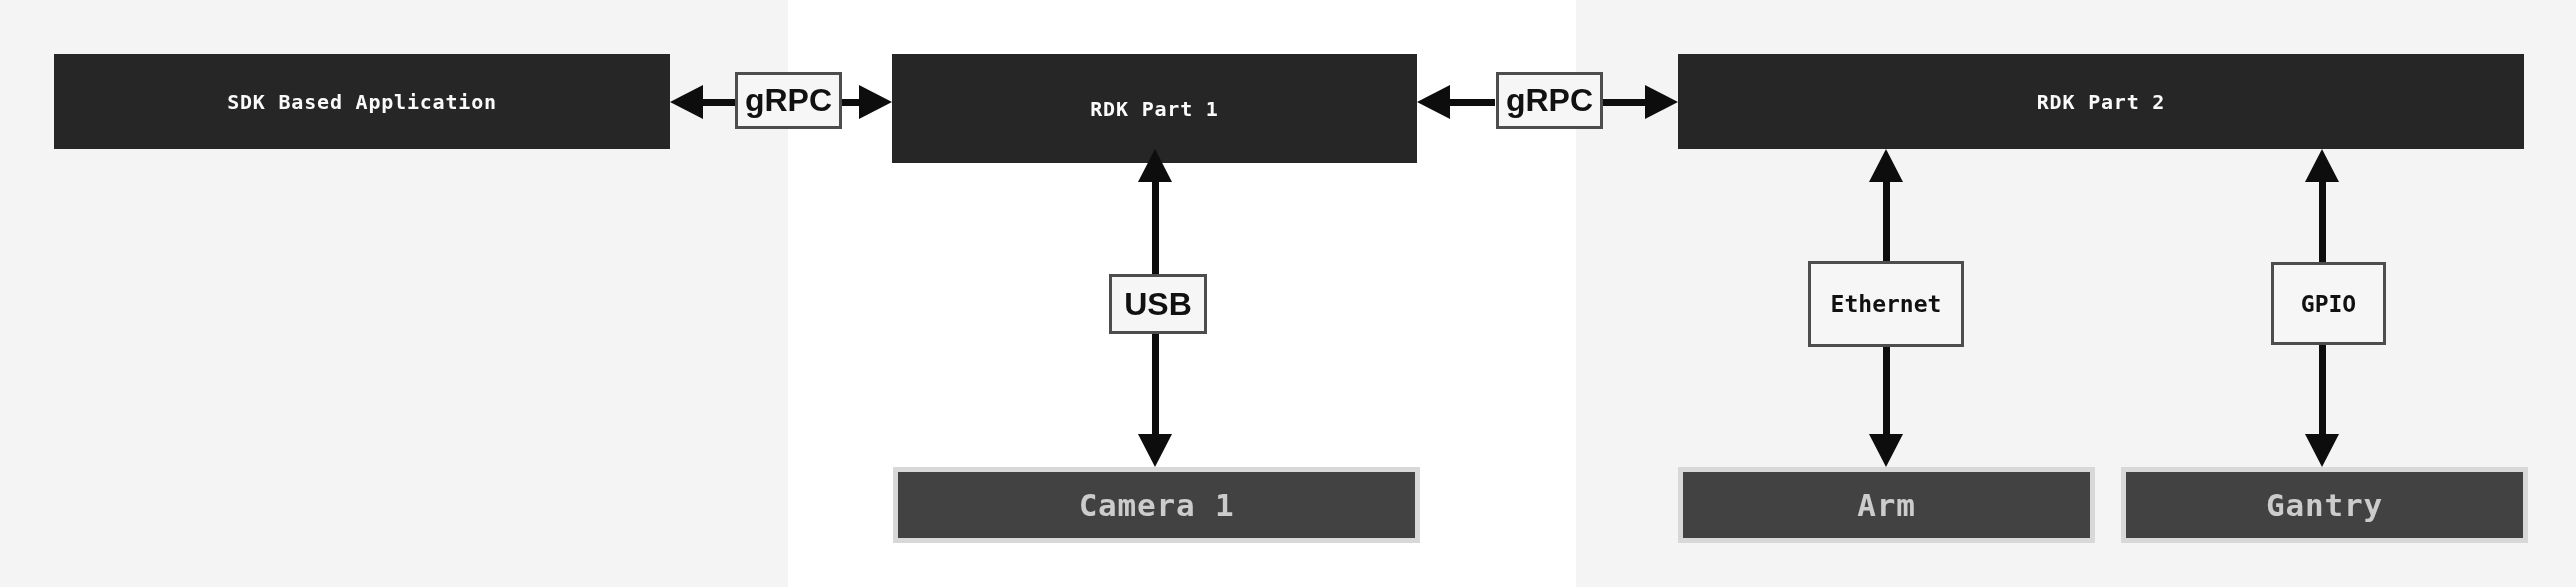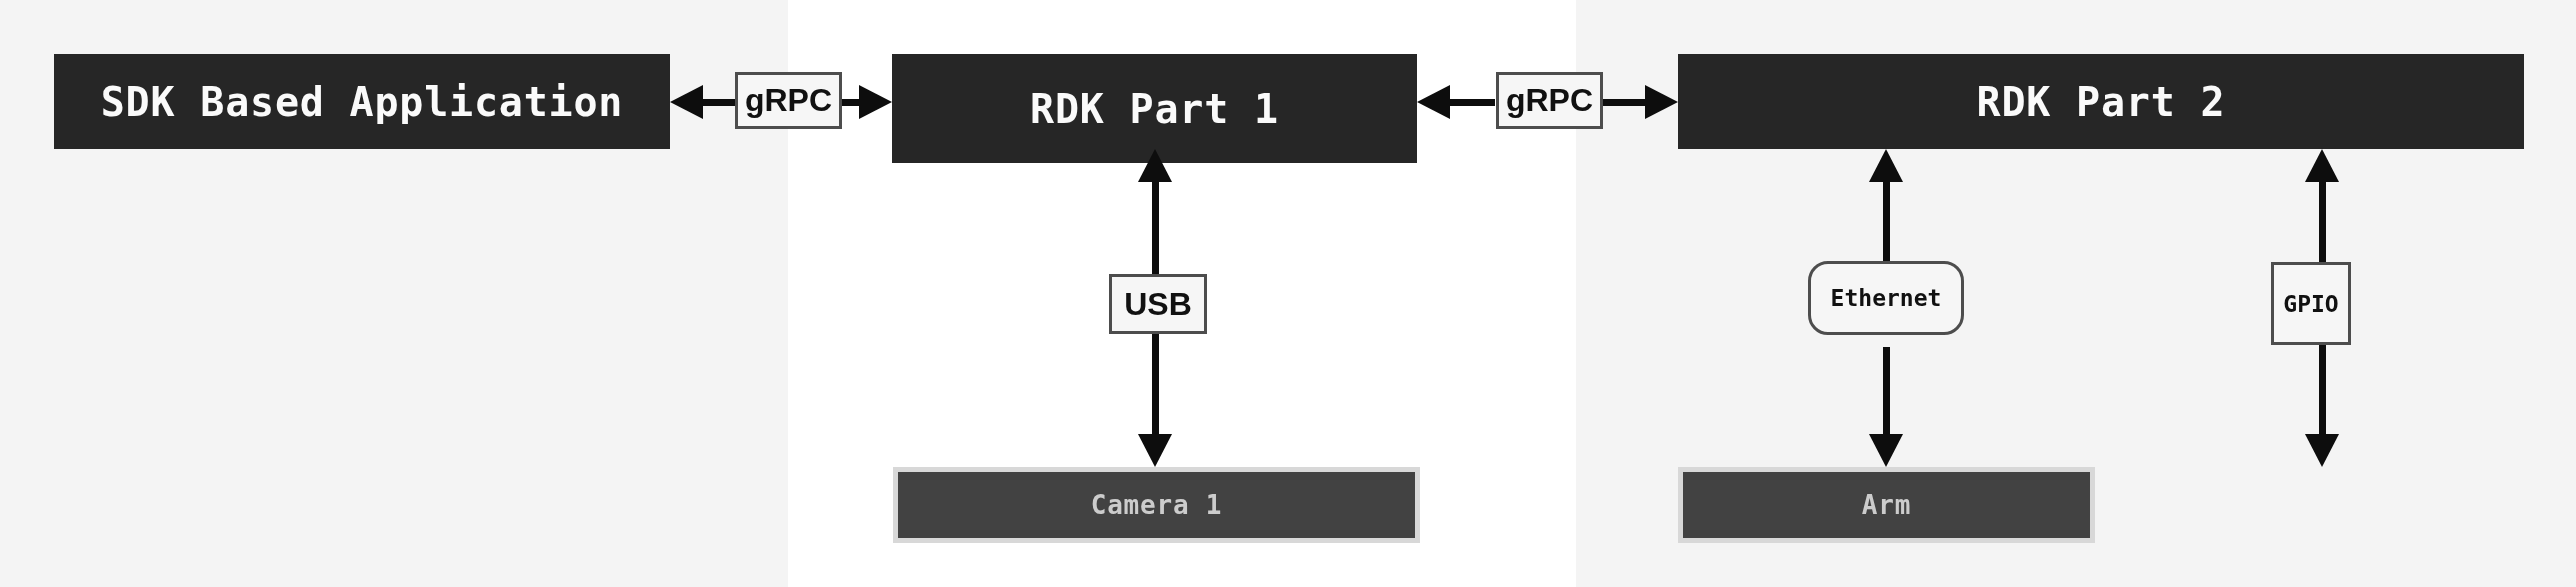--- a/index.html
+++ b/index.html
@@ -17,35 +17,35 @@
 
   
   .node {
     position: absolute;
     background: #262626;
     color: #fafafa;
     display: flex;
     align-items: center;
     justify-content: center;
     font-weight: 700;
-    font-size: 40px;
+    font-size: 20px;
     letter-spacing: 0.8px;
   }
 
   
   .device {
     position: absolute;
     background: #424242;
     border: 5.7px solid #d8d8d8;
     color: #cccccc;
     display: flex;
     align-items: center;
     justify-content: center;
     font-weight: 700;
-    font-size: 26px;
+    font-size: 31px;
     letter-spacing: 0.8px;
     box-sizing: border-box;
   }
 
   
   .conn-label {
     position: absolute;
     background: #f6f6f6;
     border: 3.3px solid #4d4d4d;
     color: #111111;
@@ -90,20 +90,23 @@
   </div>
 
   <div class="device" style="left:893px; top:467px; width:527px; height:76px;">
     <span>Camera 1</span>
   </div>
 
   <div class="device" style="left:1678px; top:467px; width:417px; height:76px;">
     <span>Arm</span>
   </div>
 
+  <div class="device" style="left:2121px; top:467px; width:407px; height:76px;">
+    <span>Gantry</span>
+  </div>
 
   <div class="head head-left" style="left:670px; top:85px;"></div>
   <div class="shaft-h" style="left:699px; top:99px; width:36px;"></div>
   <div class="conn-label conn-sans" style="left:735px; top:72px; width:107px; height:57px;">
     <span>gRPC</span>
   </div>
   <div class="shaft-h" style="left:841px; top:99px; width:19px;"></div>
   <div class="head head-right" style="left:859px; top:85px;"></div>
 
   <div class="head head-left" style="left:1417px; top:85px;"></div>
@@ -117,28 +120,28 @@
   <div class="head head-up" style="left:1138px; top:149px;"></div>
   <div class="shaft-v" style="left:1152px; top:179px; height:97px;"></div>
   <div class="conn-label conn-sans" style="left:1109px; top:274px; width:98px; height:60px;">
     <span>USB</span>
   </div>
   <div class="shaft-v" style="left:1152px; top:334px; height:103px;"></div>
   <div class="head head-down" style="left:1138px; top:434px;"></div>
 
   <div class="head head-up" style="left:1869px; top:149px;"></div>
   <div class="shaft-v" style="left:1883px; top:179px; height:84px;"></div>
-  <div class="conn-label conn-mono" style="left:1808px; top:261px; width:156px; height:74px;border-radius:20px;">
+  <div class="conn-label conn-mono" style="left:1808px; top:261px; width:156px; height:86px;">
     <span>Ethernet</span>
   </div>
   <div class="shaft-v" style="left:1883px; top:347px; height:89px;"></div>
   <div class="head head-down" style="left:1869px; top:434px;"></div>
 
   <div class="head head-up" style="left:2305px; top:149px;"></div>
   <div class="shaft-v" style="left:2319px; top:179px; height:85px;"></div>
-  <div class="conn-label conn-mono" style="left:2271px; top:262px; width:80px; height:83px;">
+  <div class="conn-label conn-mono" style="left:2271px; top:262px; width:115px; height:83px;">
     <span>GPIO</span>
   </div>
   <div class="shaft-v" style="left:2319px; top:345px; height:92px;"></div>
   <div class="head head-down" style="left:2305px; top:434px;"></div>
 
 </div>
 
 
 </body></html>

